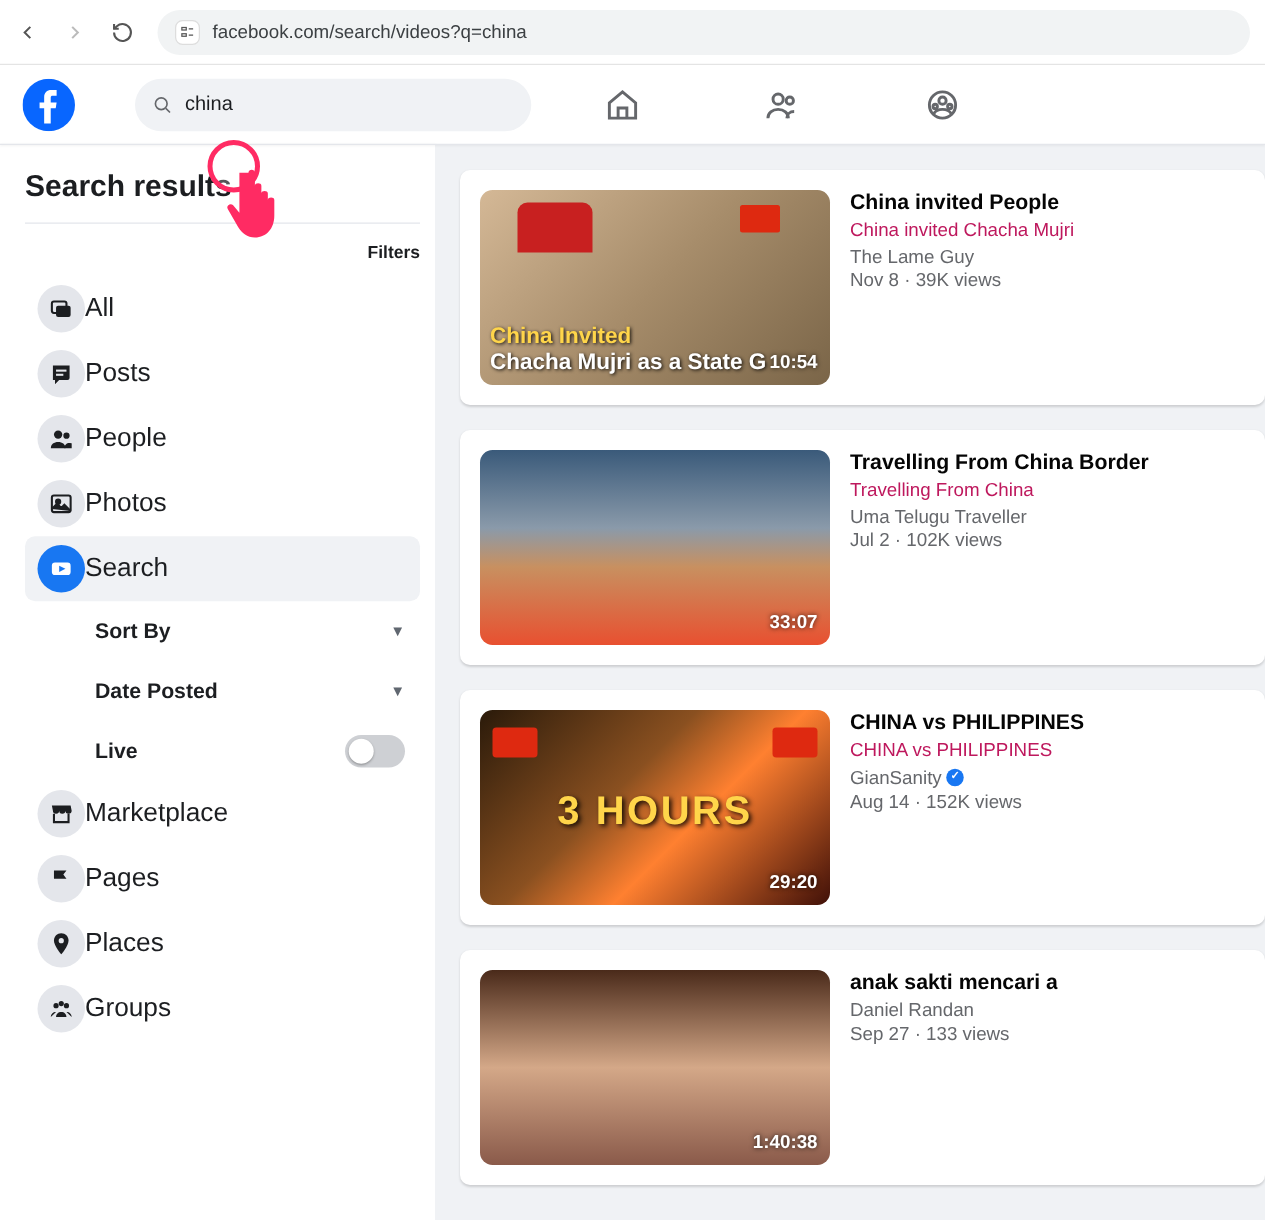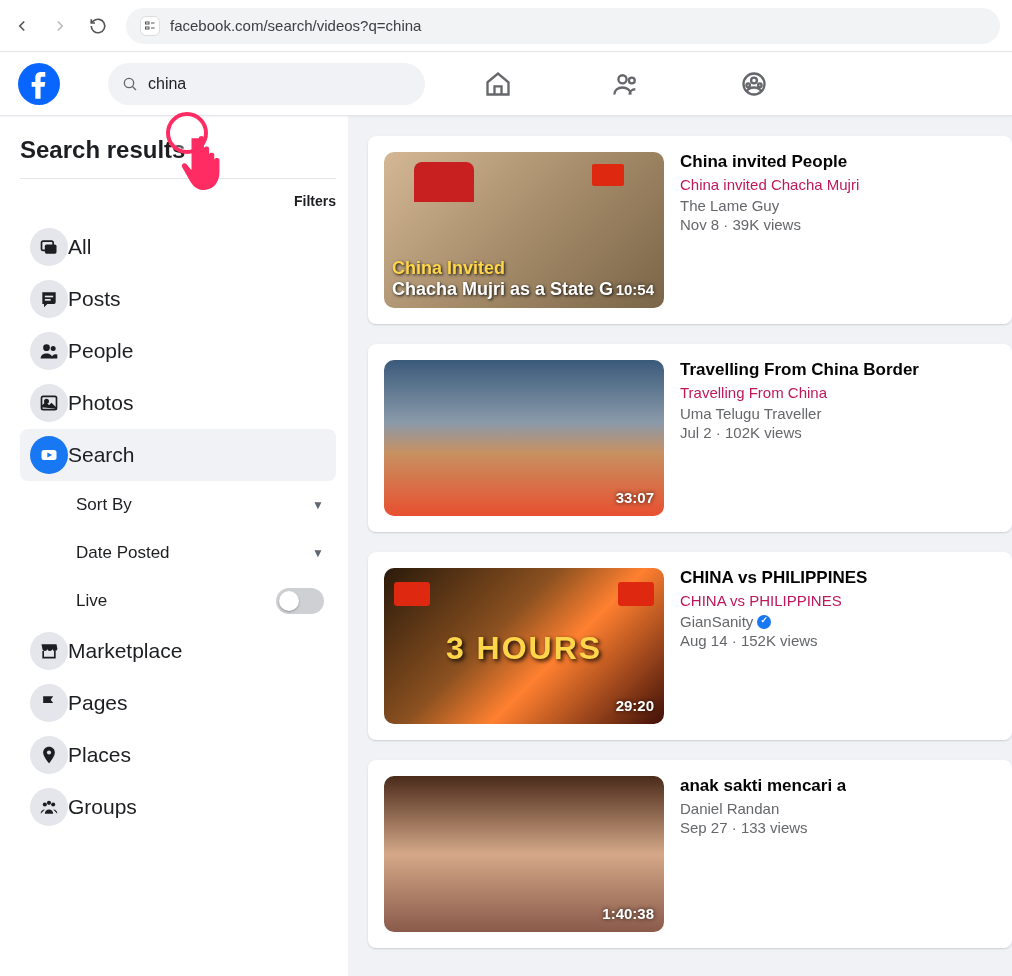--- a/index.html
+++ b/index.html
@@ -29,21 +29,21 @@
 .content { display: flex; height: calc(976px - 52px - 64px); }
 .sidebar { width: 348px; padding: 20px 12px 0 20px; background: #fff; box-shadow: 1px 0 3px rgba(0,0,0,0.06);}
 .sidebar h1 { font-size: 24px; font-weight: 700; color: #1c1e21; margin-bottom: 14px; }
 .sidebar .divider { height: 1px; background: #e4e6eb; margin: 6px 0 14px; }
 .sidebar h2 { font-size: 14px; font-weight: 700; color: #1c1e21; margin: 4px 0 12px; text-align: right; }
 .filter-item { display: flex; align-items: center; height: 52px; padding: 0 10px; border-radius: 8px; cursor: pointer; font-size: 21px; font-weight: 500; color: #1c1e21; }
 .filter-item.active { background: #f0f2f5; }
 .filter-item.active .icon-bubble { background: #1877f2; color: #fff; }
 .icon-bubble { width: 38px; height: 38px; border-radius: 50%; background: #e4e6eb; display: flex; align-items: center; justify-content: center; color: #1c1e21; flex-shrink: 0; }
 .sub-options { padding-left: 56px; }
-.sub-row { display: flex; align-items: center; justify-content: space-between; height: 48px; padding-right: 12px; font-size: 17px; font-weight: 400; color: #1c1e21; cursor: pointer; }
+.sub-row { display: flex; align-items: center; justify-content: space-between; height: 48px; padding-right: 12px; font-size: 17px; font-weight: 700; color: #1c1e21; cursor: pointer; }
 .chev { color: #606770; font-size: 12px; }
 .toggle { width: 48px; height: 26px; background: #ced0d4; border-radius: 13px; position: relative; }
 .toggle::after { content: ""; position: absolute; left: 3px; top: 3px; width: 20px; height: 20px; background: #fff; border-radius: 50%; box-shadow: 0 1px 2px rgba(0,0,0,0.3);}
 
 
 .results { flex: 1; background: #f0f2f5; padding: 20px 0 0 20px; overflow: hidden; }
 .card { background: #fff; border-radius: 8px; box-shadow: 0 1px 2px rgba(0,0,0,0.15); margin-bottom: 20px; padding: 16px; display: flex; gap: 16px; }
 .thumb { width: 280px; height: 156px; border-radius: 10px; background: #888; position: relative; overflow: hidden; flex-shrink: 0; }
 .duration { position: absolute; right: 10px; bottom: 10px; color: #fff; font-weight: 700; font-size: 15px; text-shadow: 0 0 4px rgba(0,0,0,0.8); }
 .thumb-overlay { position:absolute; left:8px; right:8px; bottom:8px; color:#fff; font-weight:800; font-size:18px; text-shadow: 1px 1px 3px rgba(0,0,0,0.9);}

